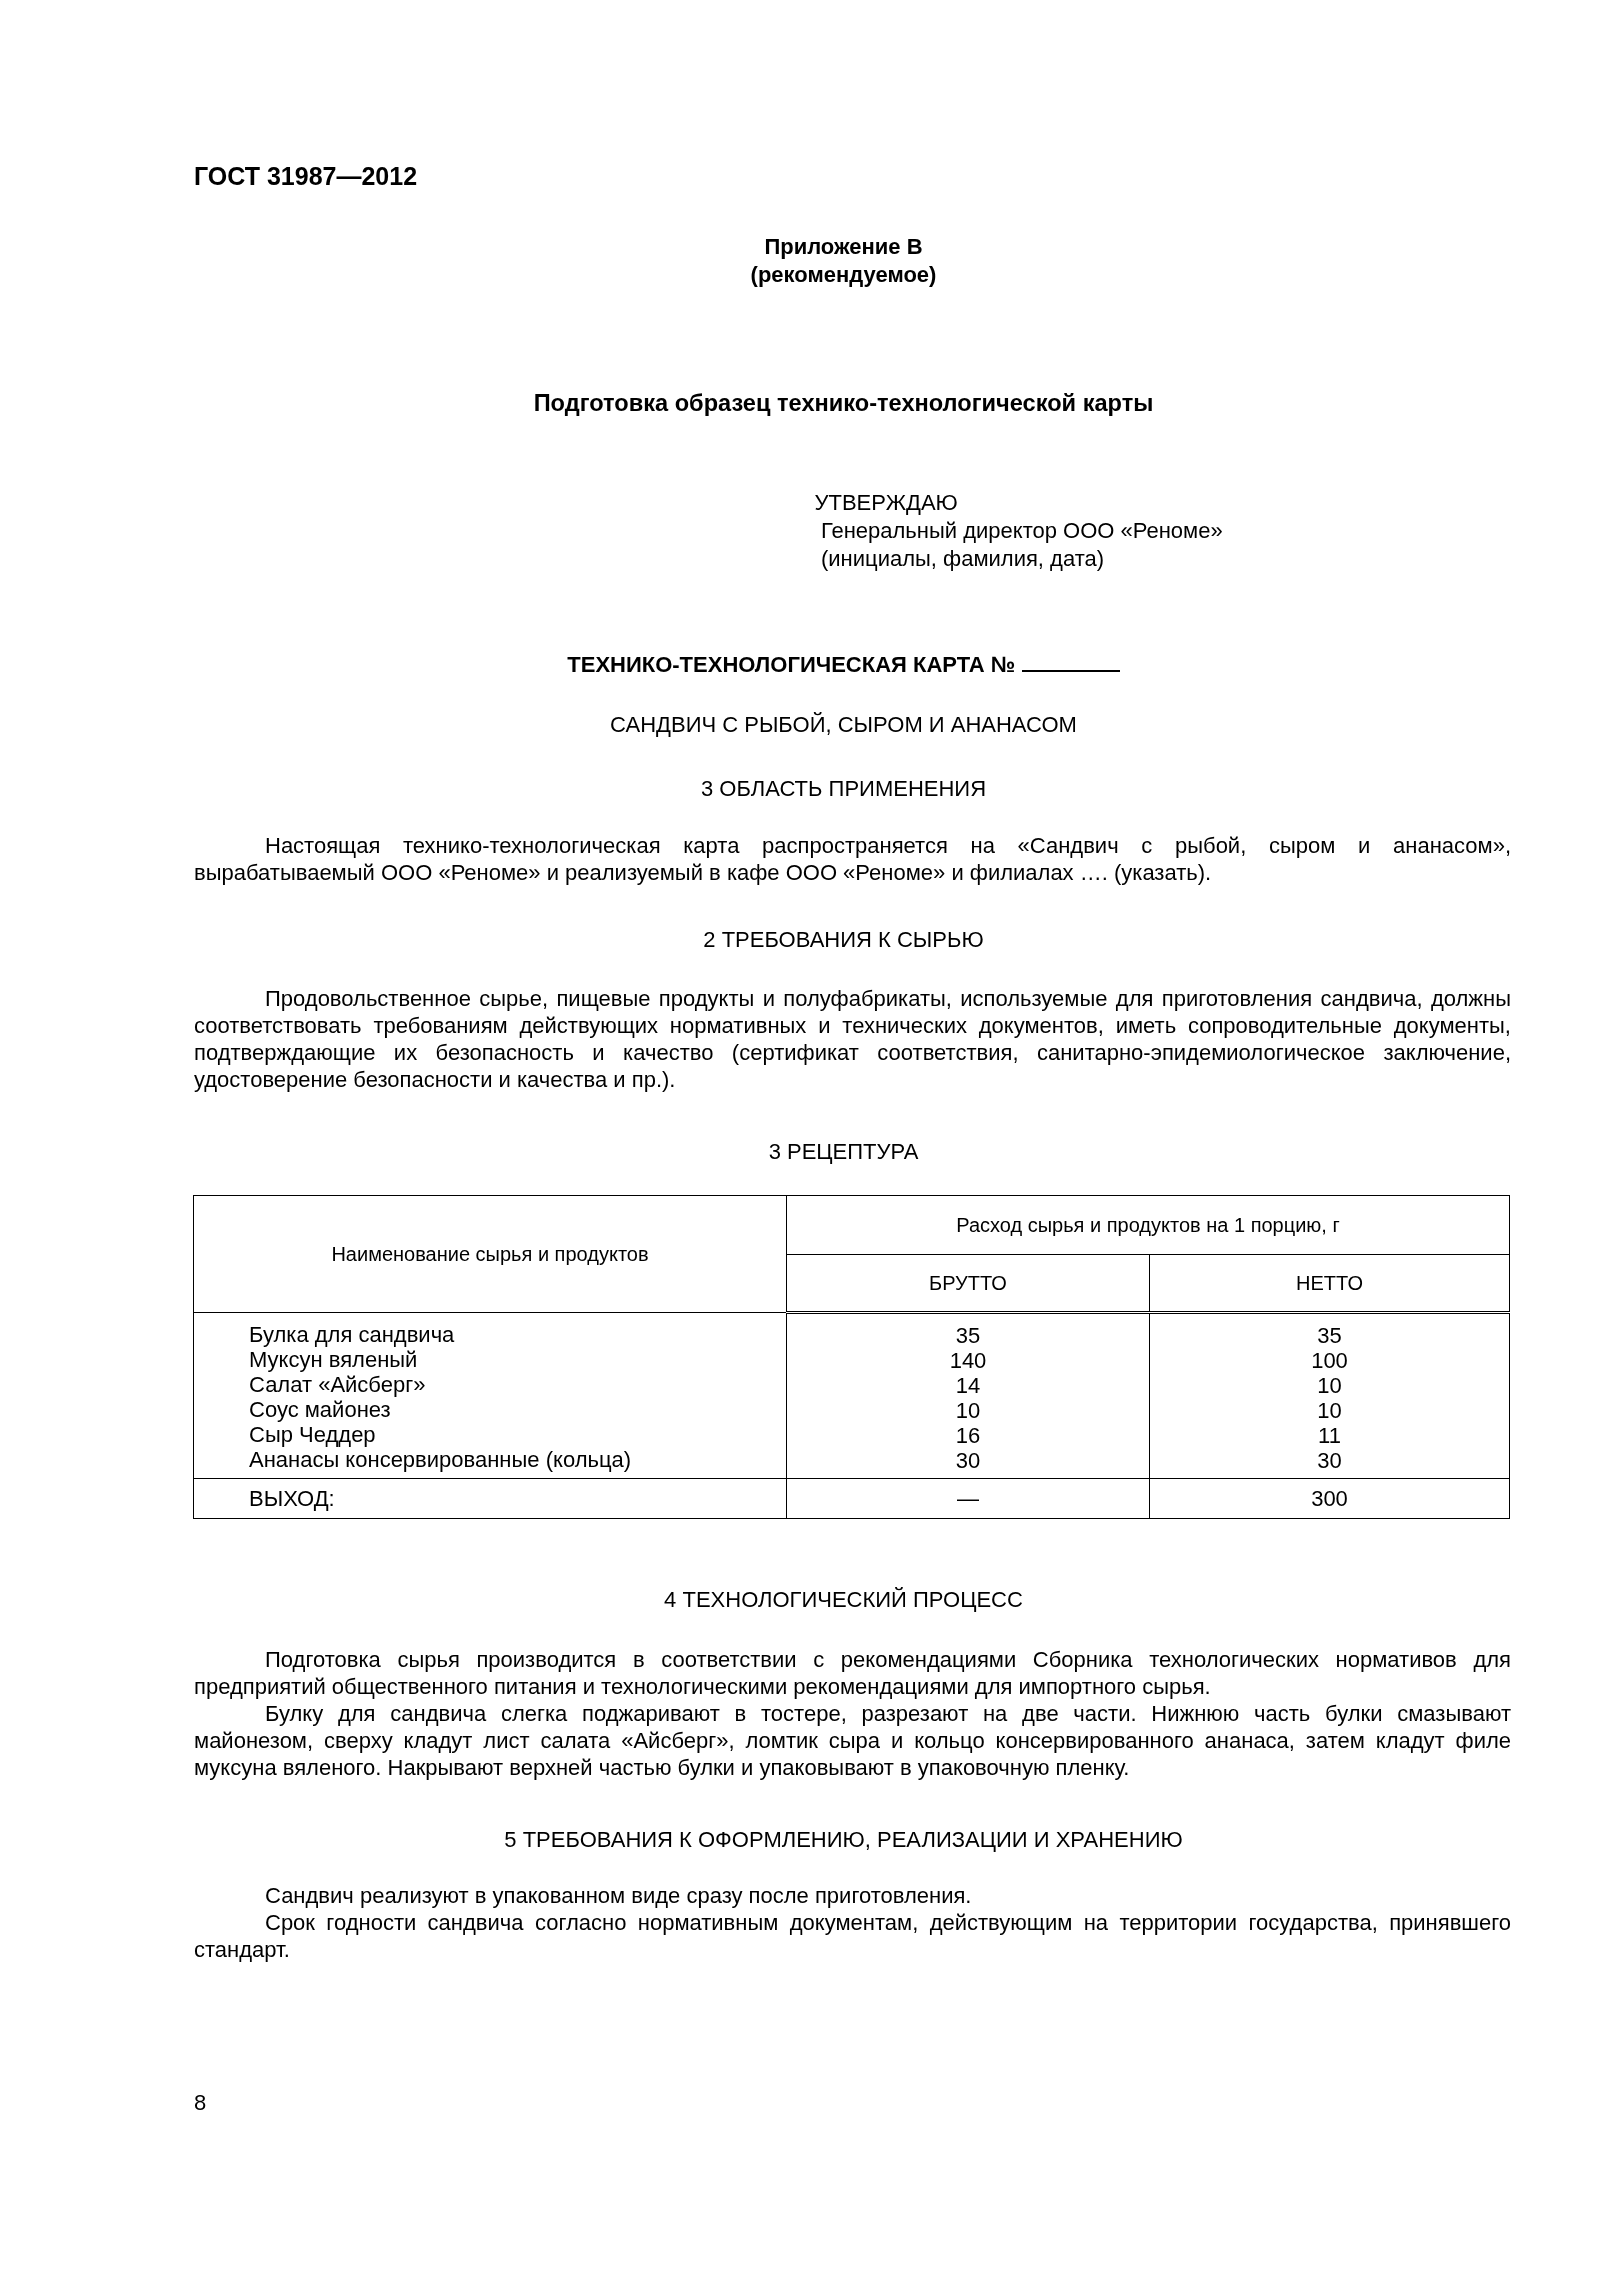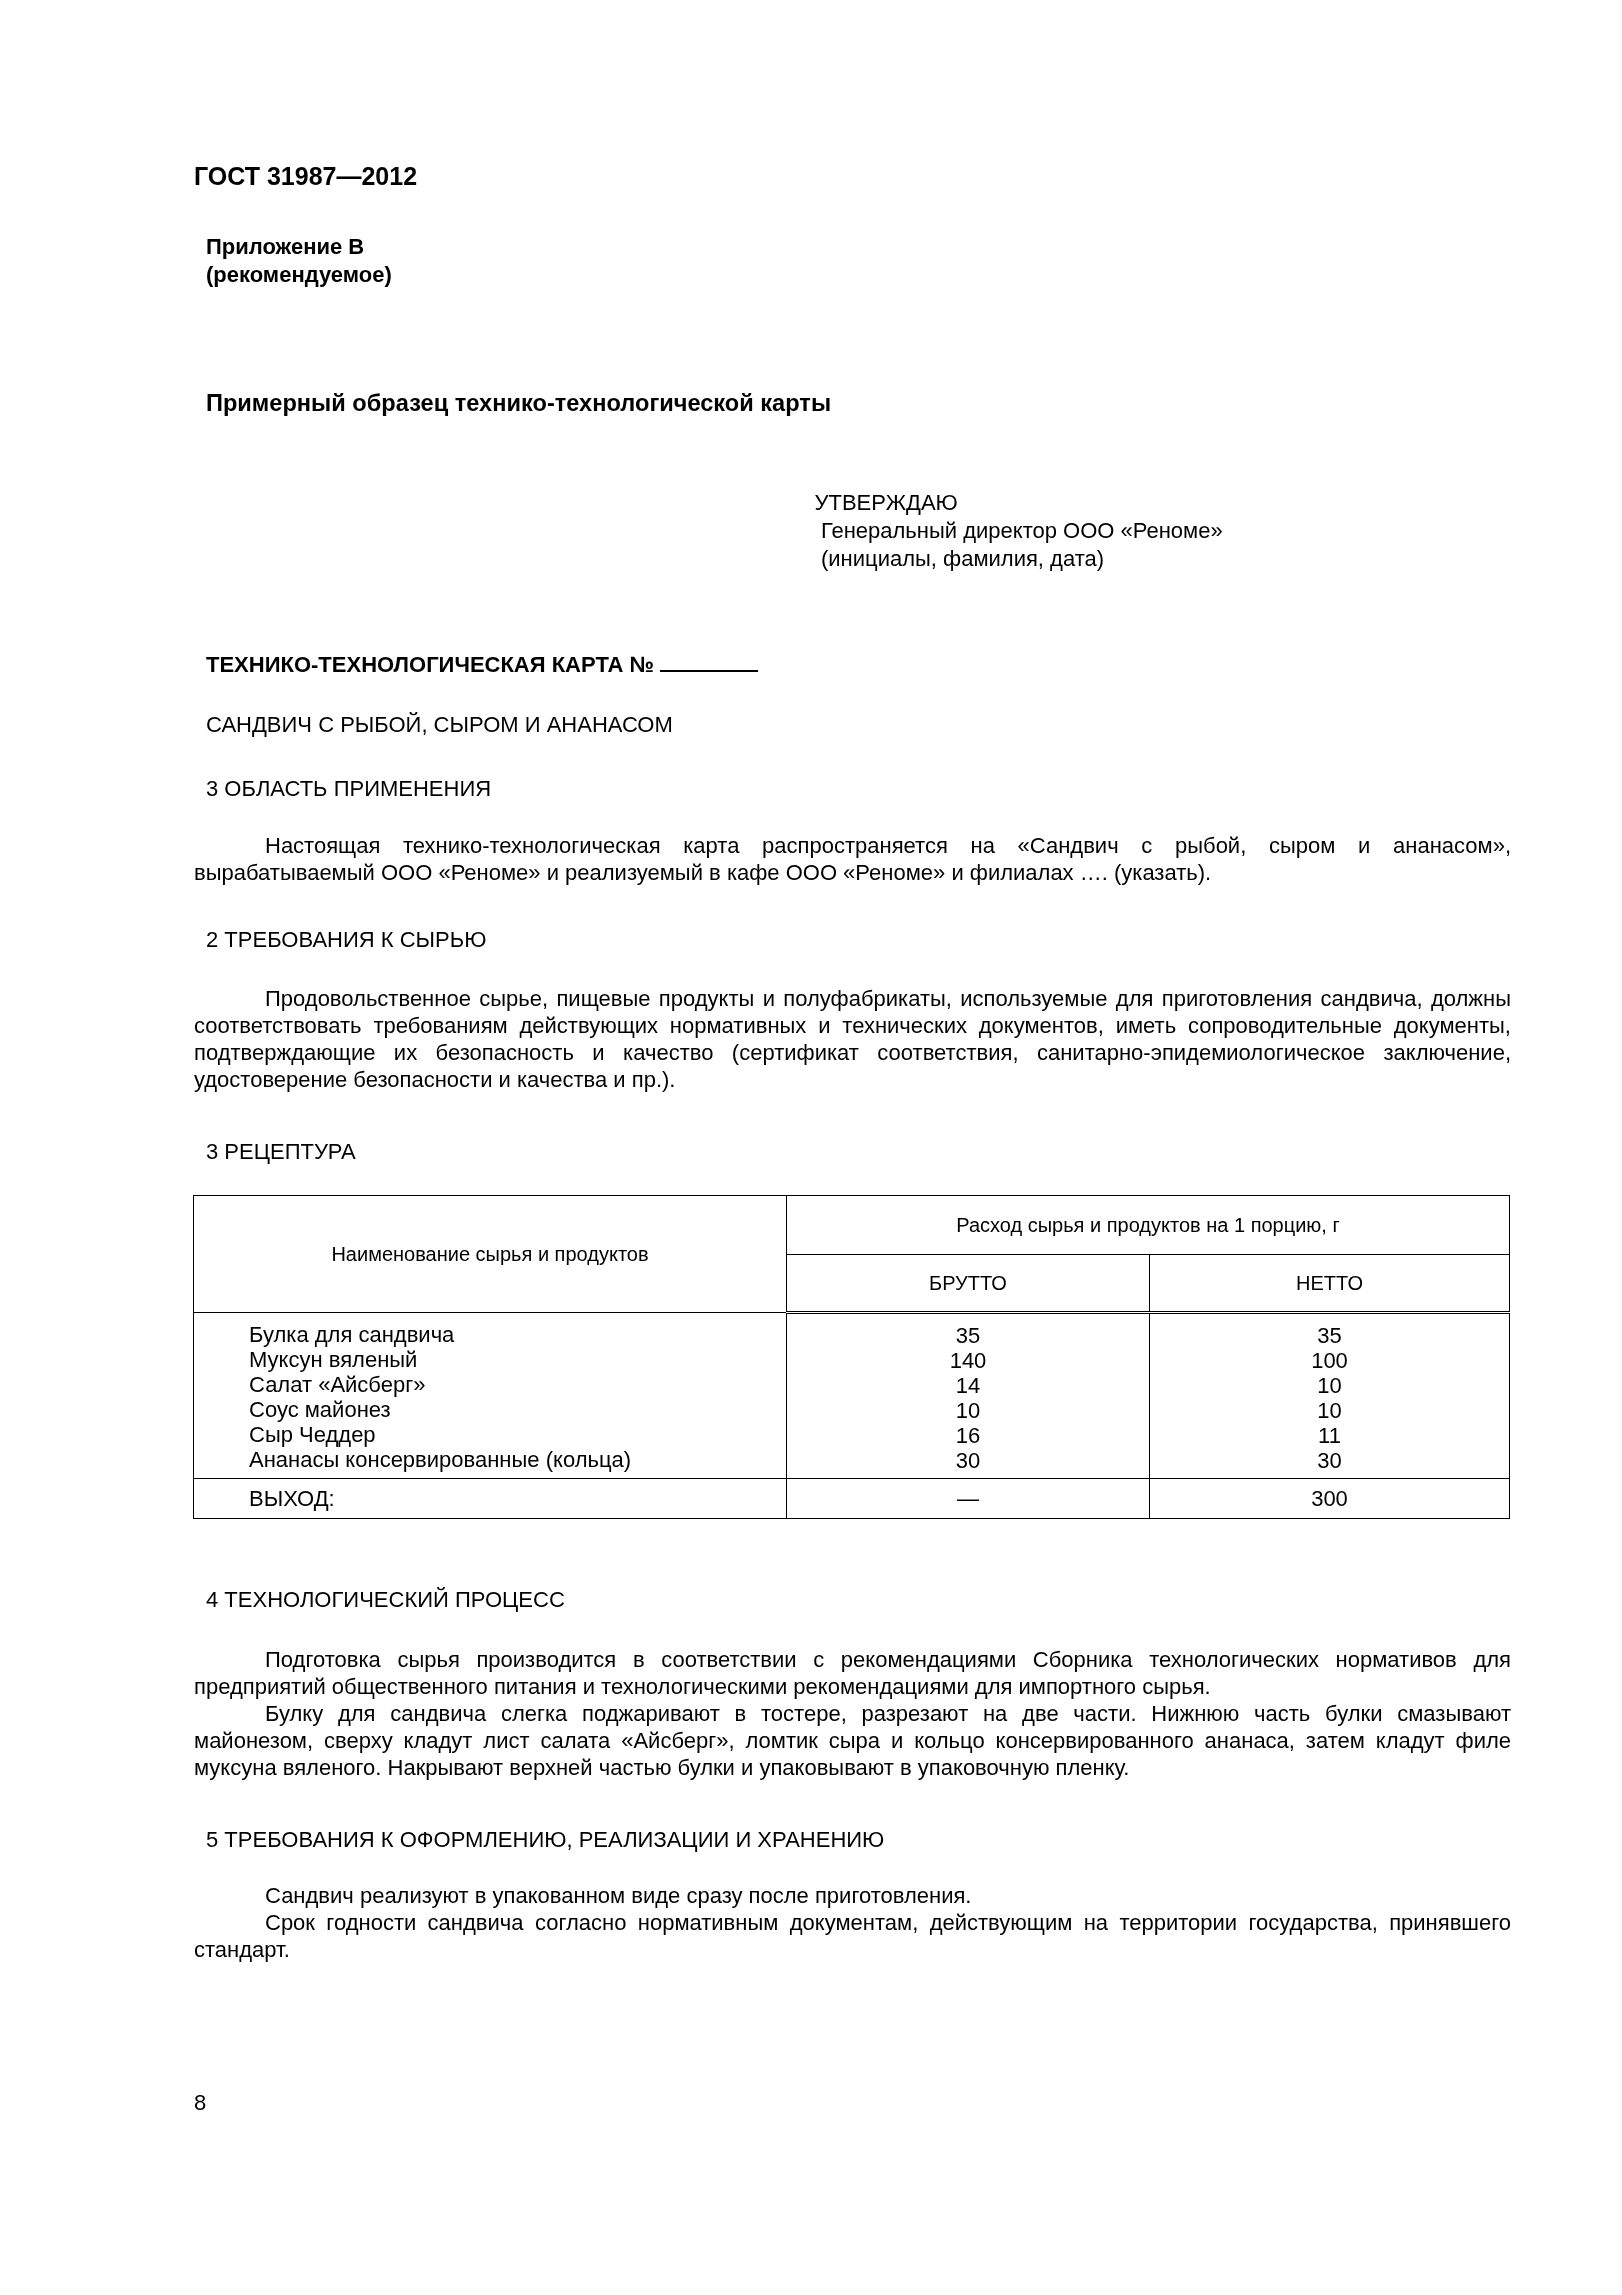--- a/index.html
+++ b/index.html
@@ -1,19 +1,19 @@
 <!DOCTYPE html>
 <html style="font-size:10.5px"><head>
 <meta charset="utf-8">
 <style>
   html, body { margin: 0; padding: 0; background: #ffffff; }
   body { width: 1623px; height: 2295px; position: relative; overflow: hidden;
          font-family: "Liberation Sans", sans-serif; color: #000; }
   .abs { position: absolute; }
-  .center { left: 206px; width: 1317px; }
+  .center { left: 185px; width: 1317px; text-align: center; }
   .bold { font-weight: bold; }
   .t34 { font-size: 22px; line-height: 26px; }
   .t36 { font-size: 23.6px; line-height: 27.5px; }
   .t38 { font-size: 25px; line-height: 30px; }
   .para { left: 194px; width: 1317px; font-size: 22px; line-height: 27px; text-align: justify; }
   .para p { margin: 0; text-indent: 71px; text-align: justify; }
   .para p.last-left { text-align-last: left; }
   .approve { left: 821px; font-size: 22px; line-height: 28px; }
   .approve div.first { margin-left: -6.5px; }
   .underline-blank { display: inline-block; width: 98px; border-bottom: 2px solid #000; height: 19.6px; vertical-align: baseline; margin-left: 6.5px; }
@@ -30,21 +30,21 @@
   table.recipe td.yield.val { text-align: center; }
   .row-line { display: block; white-space: nowrap; }
 </style>
 </head>
 <body>
 
 <div class="abs bold t38" style="left:194px; top:161px;">ГОСТ 31987—2012</div>
 
 <div class="abs center bold t34" style="top:234px;">Приложение В</div>
 <div class="abs center bold t34" style="top:262px;">(рекомендуемое)</div>
-<div class="abs center bold t36" style="top:390px;">Примерный образец технико-технологической карты</div>
+<div class="abs center bold t36" style="top:390px;">Подготовка образец технико-технологической карты</div>
 
 <div class="abs approve" style="top:489px;">
   <div class="first">УТВЕРЖДАЮ</div>
   <div>Генеральный директор ООО «Реноме»</div>
   <div>(инициалы, фамилия, дата)</div>
 </div>
 
 <div class="abs center bold t34" style="top:650px;">
   <span>ТЕХНИКО-ТЕХНОЛОГИЧЕСКАЯ КАРТА №</span><span class="underline-blank"></span>
 </div>

